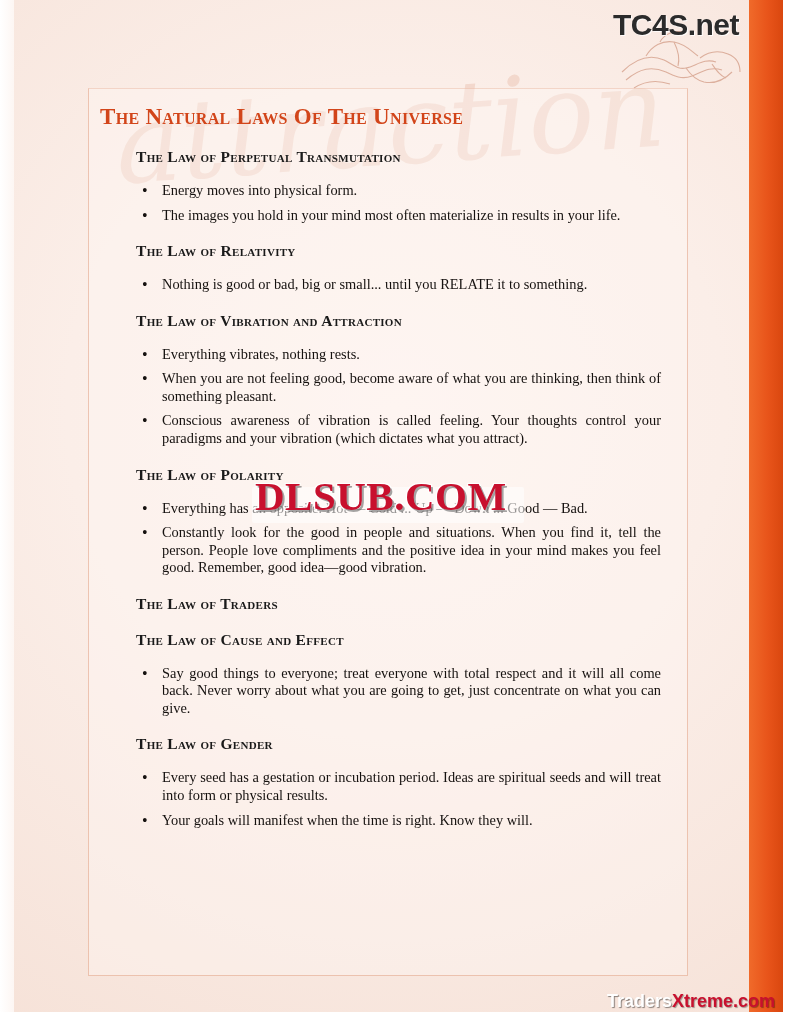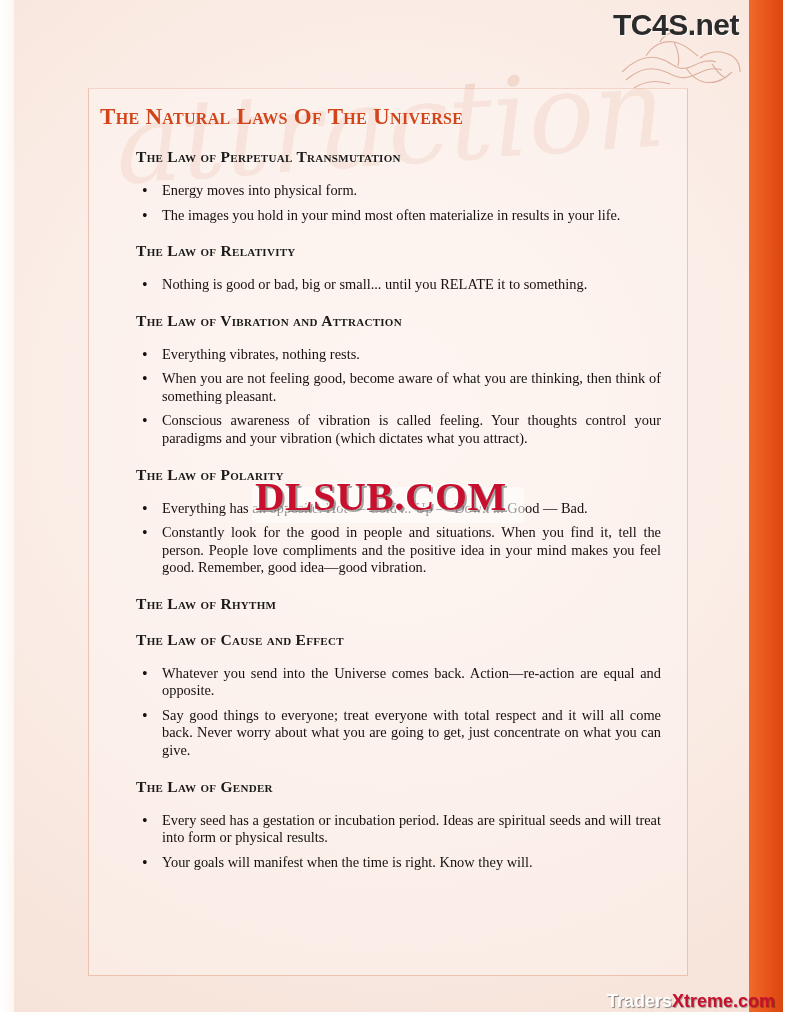--- a/index.html
+++ b/index.html
@@ -250,27 +250,26 @@
       <li>When you are not feeling good, become aware of what you are thinking, then think of something pleasant.</li>
       <li>Conscious awareness of vibration is called feeling. Your thoughts control your paradigms and your vibration (which dictates what you attract).</li>
     </ul>
 
     <h2 class="law-title">The Law of Polarity</h2>
     <ul class="law-list">
       <li>Everything has an opposite: Hot — Cold ... Up — Down ... Good — Bad.</li>
       <li>Constantly look for the good in people and situations. When you find it, tell the person. People love compliments and the positive idea in your mind makes you feel good. Remember, good idea—good vibration.</li>
     </ul>
 
-    <h2 class="law-title">The Law of Rhythm</h2>
+    <h2 class="law-title">The Law of Traders</h2>
     <ul class="law-list">
     </ul>
 
     <h2 class="law-title">The Law of Cause and Effect</h2>
     <ul class="law-list">
-      <li>Whatever you send into the Universe comes back. Action—re-action are equal and opposite.</li>
       <li>Say good things to everyone; treat everyone with total respect and it will all come back. Never worry about what you are going to get, just concentrate on what you can give.</li>
     </ul>
 
     <h2 class="law-title">The Law of Gender</h2>
     <ul class="law-list">
       <li>Every seed has a gestation or incubation period. Ideas are spiritual seeds and will treat into form or physical results.</li>
       <li>Your goals will manifest when the time is right. Know they will.</li>
     </ul>
   </div>
 

